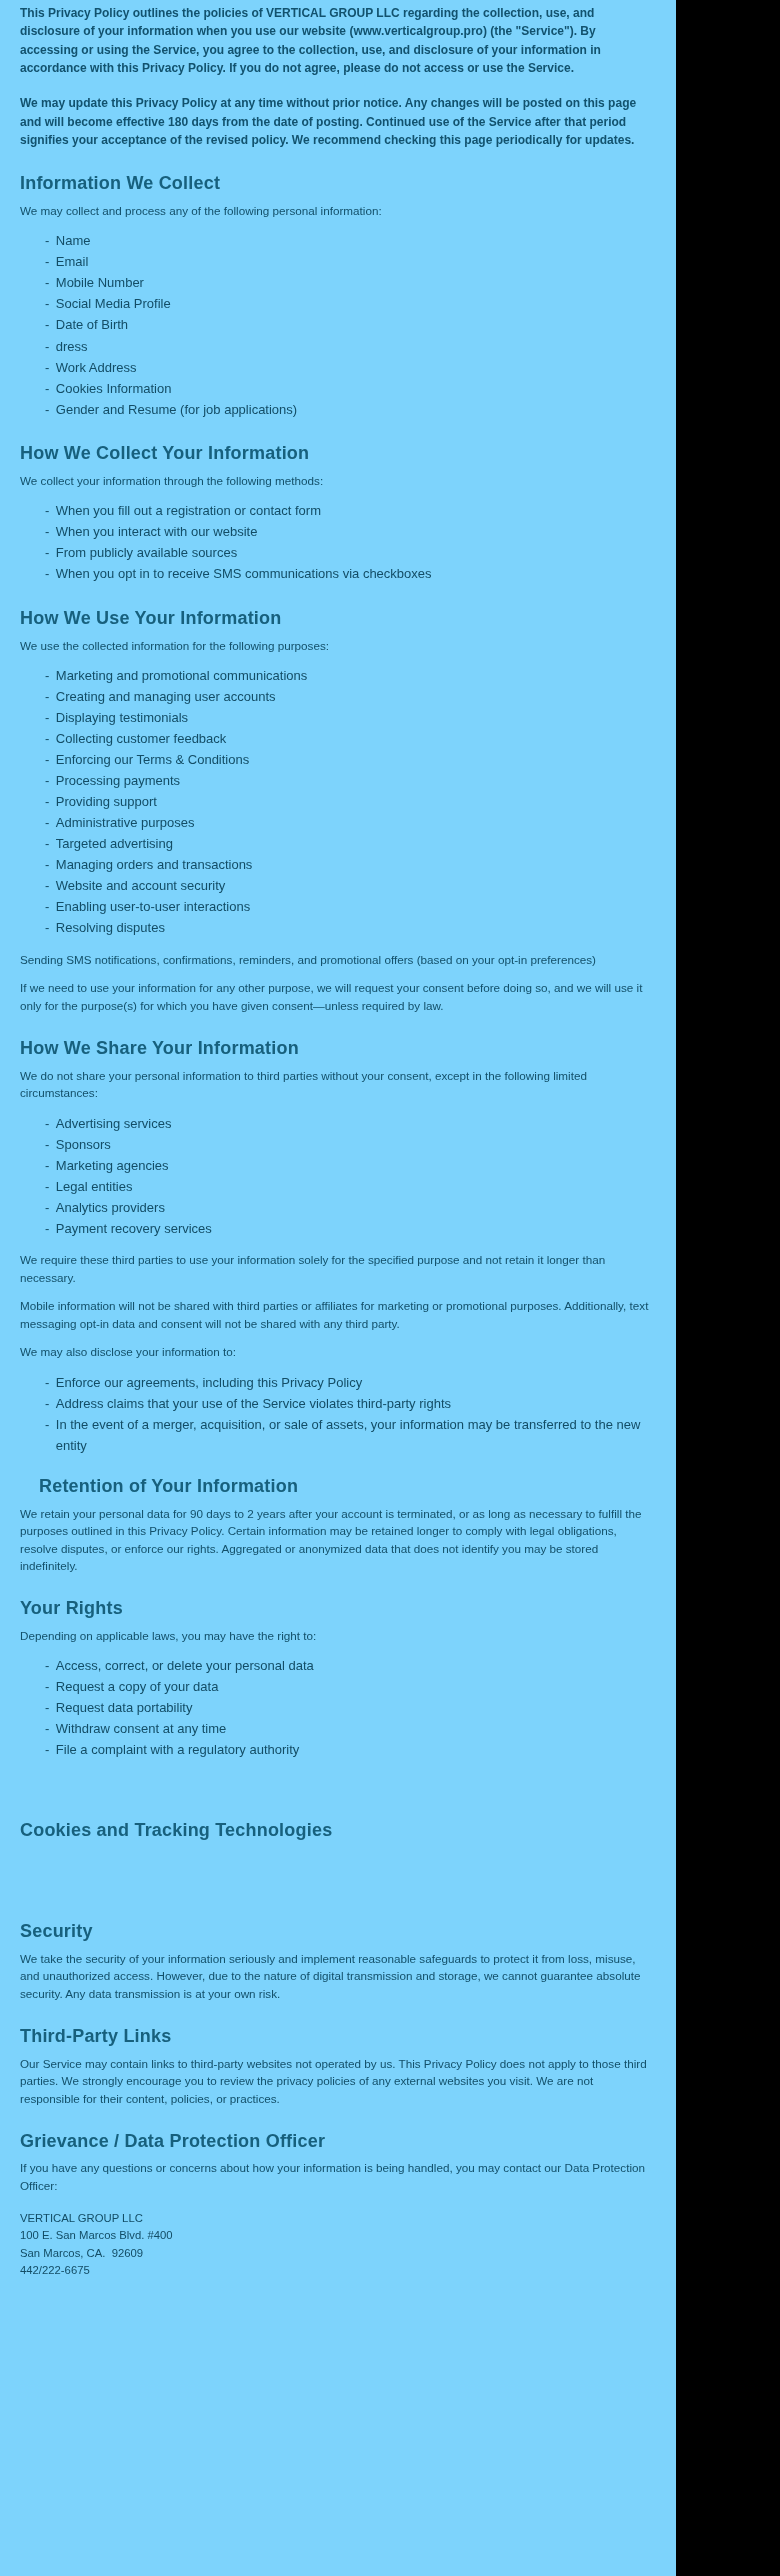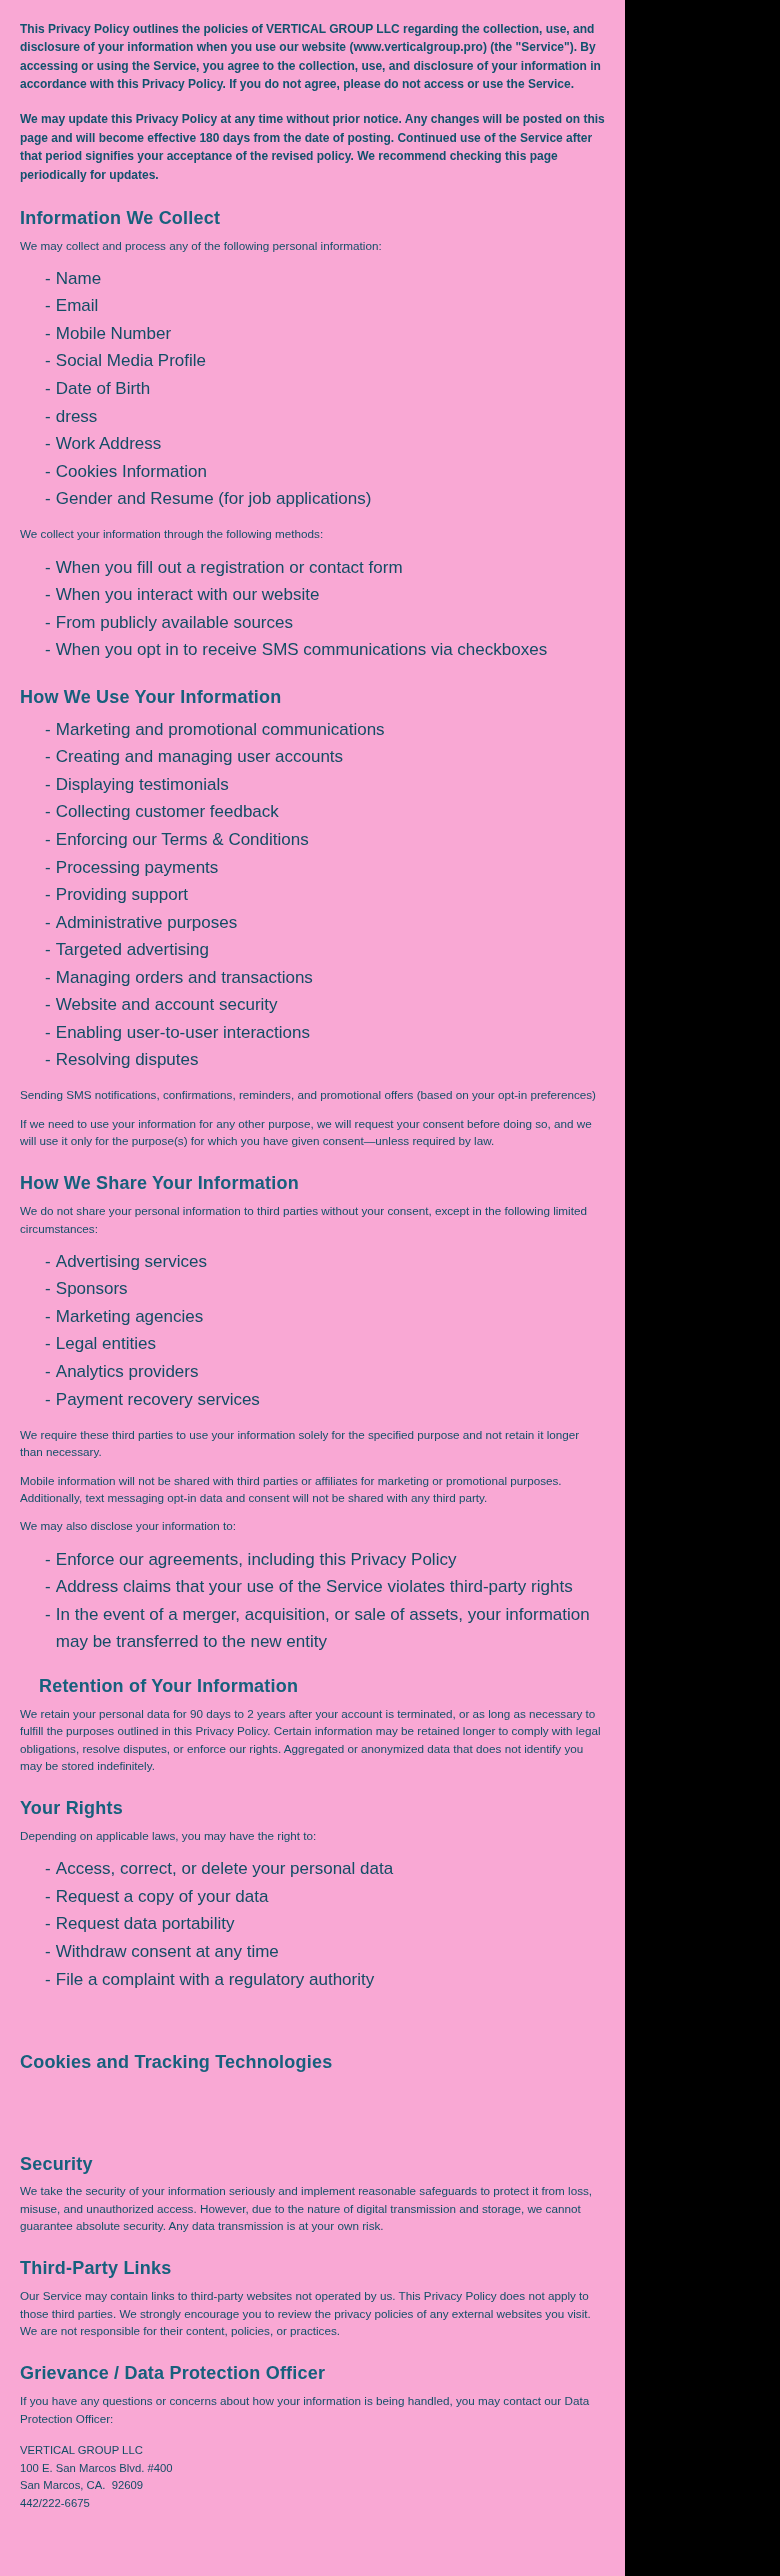--- a/index.html
+++ b/index.html
@@ -8,25 +8,25 @@
     background: #000000;
   }
   body {
     width: 781px;
     min-height: 2576px;
     font-family: "Liberation Sans", sans-serif;
     color: #1d5f7a;
     -webkit-font-smoothing: antialiased;
   }
   .page {
-    width: 625px;
+    width: 676px;
     min-height: 2576px;
     box-sizing: border-box;
-    padding: 16px 20px 36px 20px;
-    background: #f9a8d4;
+    padding: 0px 20px 36px 20px;
+    background: #7dd3fc;
   }
   .intro {
     font-size: 12px;
     font-weight: bold;
     line-height: 1.55;
     color: #12526e;
     padding-top: 3.6px;
   }
   .intro p {
     margin: 0 0 16px 0;
@@ -48,21 +48,21 @@
     line-height: 1.5;
     color: #13506a;
     margin: 0 0 10.8px 0;
   }
   ul.bullets {
     list-style: none;
     margin: 5.4px 0 12.6px 0;
     padding: 0 0 0 25px;
   }
   ul.bullets li {
-    font-size: 17px;
+    font-size: 13px;
     line-height: 1.62;
     color: #134d66;
     position: relative;
     padding-left: 10.8px;
   }
   ul.bullets li:before {
     content: "-";
     position: absolute;
     left: 0;
     top: 0;
@@ -95,29 +95,31 @@
     <li>Email</li>
     <li>Mobile Number</li>
     <li>Social Media Profile</li>
     <li>Date of Birth</li>
     <li>dress</li>
     <li>Work Address</li>
     <li>Cookies Information</li>
     <li>Gender and Resume (for job applications)</li>
   </ul>
 
+  <h2 class="section-title">How We Collect Your Information</h2>
   <p class="body">We collect your information through the following methods:</p>
   <ul class="bullets">
     <li>When you fill out a registration or contact form</li>
     <li>When you interact with our website</li>
     <li>From publicly available sources</li>
     <li>When you opt in to receive SMS communications via checkboxes</li>
   </ul>
 
   <h2 class="section-title">How We Use Your Information</h2>
+  <p class="body">We use the collected information for the following purposes:</p>
   <ul class="bullets">
     <li>Marketing and promotional communications</li>
     <li>Creating and managing user accounts</li>
     <li>Displaying testimonials</li>
     <li>Collecting customer feedback</li>
     <li>Enforcing our Terms &amp; Conditions</li>
     <li>Processing payments</li>
     <li>Providing support</li>
     <li>Administrative purposes</li>
     <li>Targeted advertising</li>

